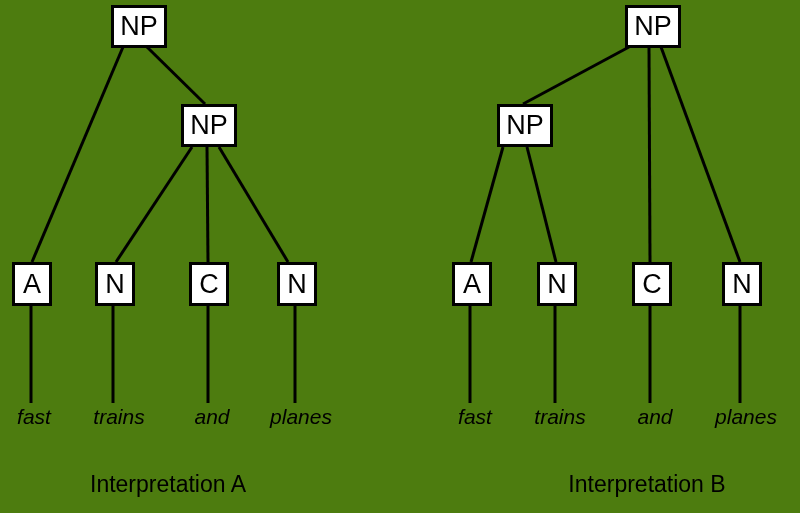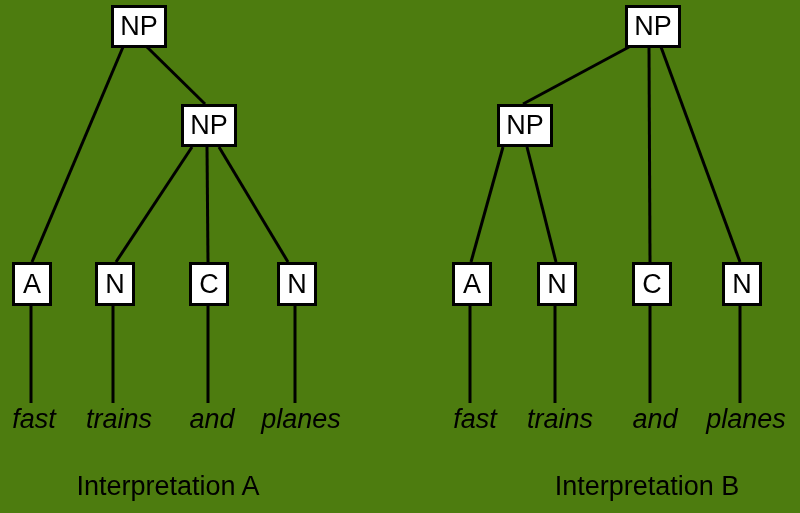--- a/index.html
+++ b/index.html
@@ -45,31 +45,31 @@
   }
   .leaf-box {
     width: 40px;
     height: 44px;
     top: 262px;
   }
   .word {
     position: absolute;
     top: 406px;
     transform: translateX(-50%);
-    font-size: 27px;
+    font-size: 21px;
     font-style: italic;
     line-height: 1;
     white-space: nowrap;
     color: #000000;
   }
   .caption {
     position: absolute;
     top: 473px;
     transform: translateX(-50%);
-    font-size: 27px;
+    font-size: 23px;
     line-height: 1;
     white-space: nowrap;
     color: #000000;
   }
 </style>
 </head>
 <body>
 
 <div id="figure">
 

